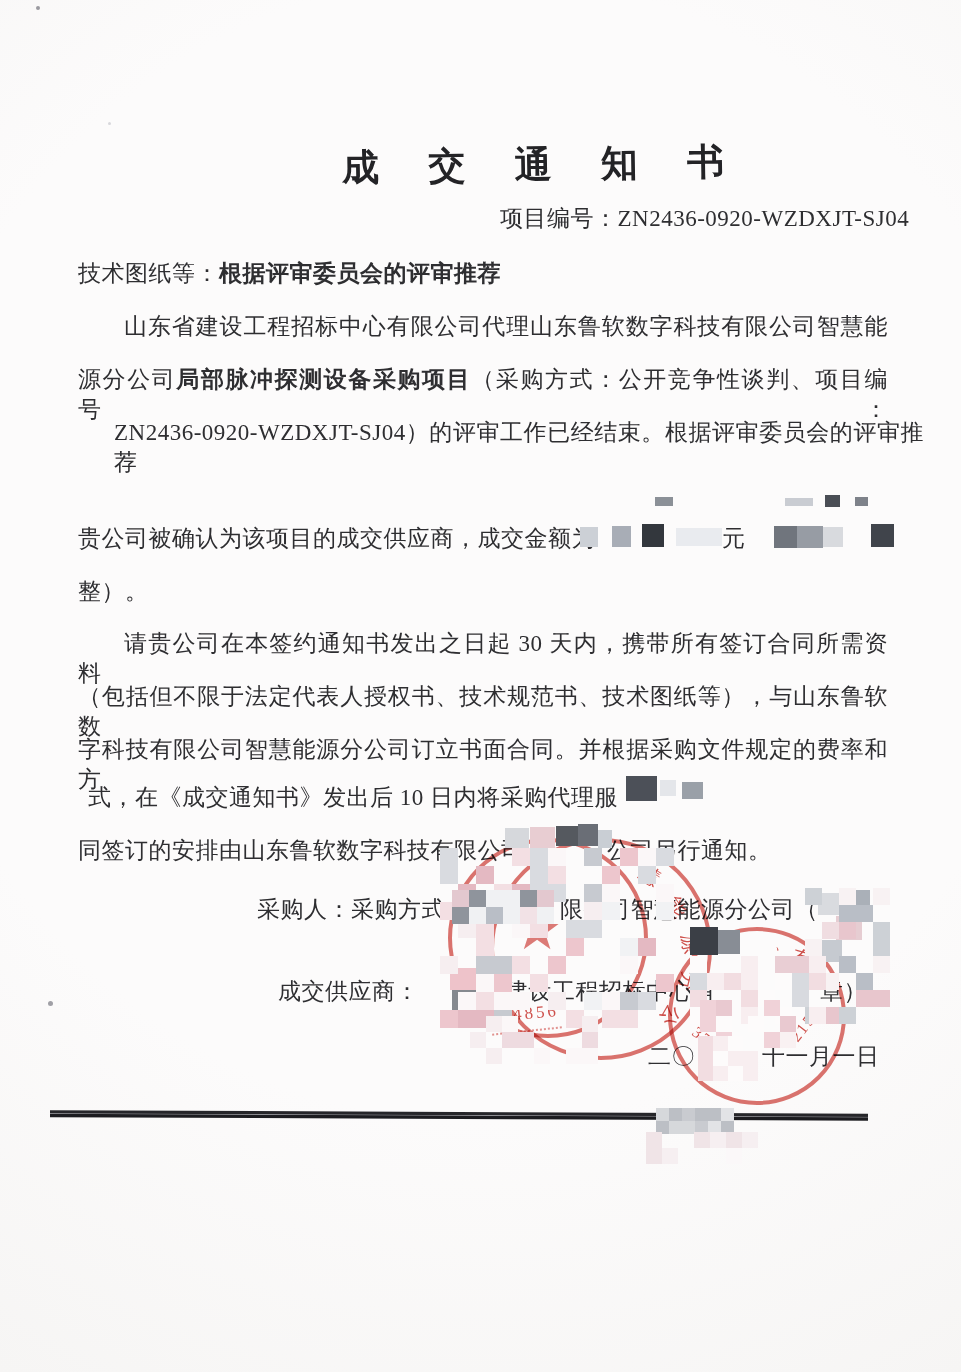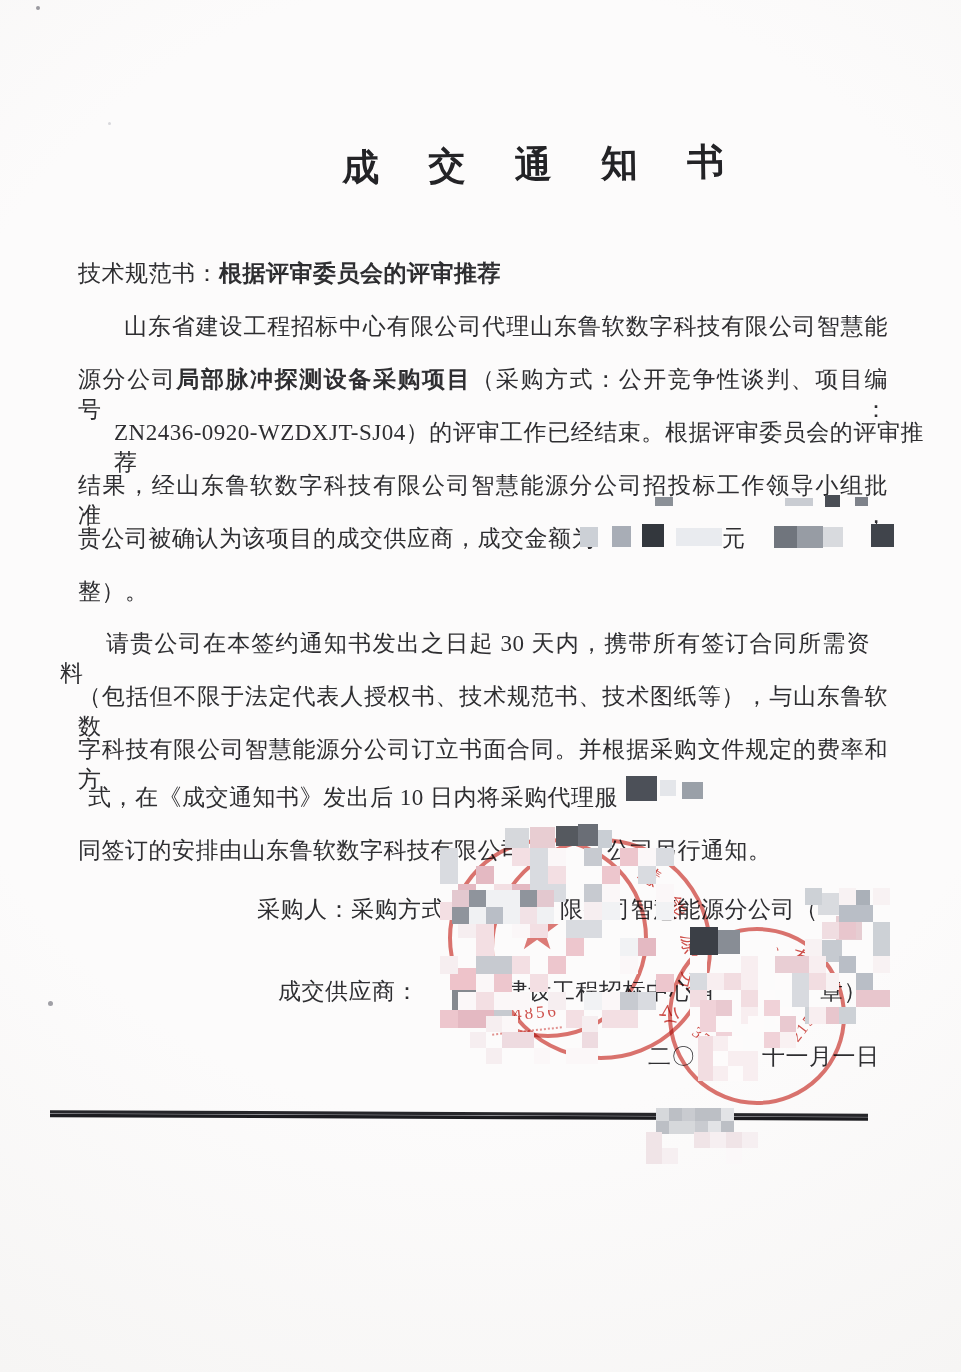--- a/index.html
+++ b/index.html
@@ -20,36 +20,36 @@
   .speck{position:absolute;border-radius:50%;}
   #redactions div{position:absolute;}
 </style>
 </head>
 <body>
 
 <div class="page">
 
   <div class="t title" style="left:342px;top:150px;">成 交 通 知 书</div>
 
+  <div class="t" style="left:500px;top:204px;">项目编号：ZN2436-0920-WZDXJT-SJ04</div>
 
   <div class="t" style="left:78px;top:259px;">
-    <span>技术规范书：</span><span class="b">根据评审委员会的评审推荐</span>
+    <span>技术图纸等：</span><span class="b">根据评审委员会的评审推荐</span>
   </div>
 
   <div class="t jline" style="left:78px;top:365px;">
     <span>源分公司</span><span class="b">局部脉冲探测设备采购项目</span><span>（采购方式：公开竞争性谈判、项目编号：</span>
   </div>
   <div class="t jline" style="left:78px;top:312px;text-indent:46px;">山东省建设工程招标中心有限公司代理山东鲁软数字科技有限公司智慧能</div>
   <div class="t jline" style="left:78px;top:418px;margin-left:36px;">ZN2436-0920-WZDXJT-SJ04）的评审工作已经结束。根据评审委员会的评审推荐</div>
-  <div class="t jline" style="left:78px;top:471px;">结果，经山东鲁软数字科技有限公司智慧能源分公司招投标工作领导小组批准，</div>
   <div class="t" style="left:78px;top:524px;">贵公司被确认为该项目的成交供应商，成交金额为</div>
   <div class="t" style="left:722px;top:524px;">元</div>
   <div class="t" style="left:78px;top:577px;">整）。</div>
 
-  <div class="t jline" style="left:60px;top:629px;text-indent:46px;">请贵公司在本签约通知书发出之日起 30 天内，携带所有签订合同所需资料</div>
+  <div class="t jline" style="left:78px;top:629px;text-indent:46px;">请贵公司在本签约通知书发出之日起 30 天内，携带所有签订合同所需资料</div>
   <div class="t jline" style="left:78px;top:735px;">字科技有限公司智慧能源分公司订立书面合同。并根据采购文件规定的费率和方</div>
   <div class="t jline" style="left:78px;top:682px;">（包括但不限于法定代表人授权书、技术规范书、技术图纸等），与山东鲁软数</div>
   <div class="t" style="left:88px;top:783px;">式，在《成交通知书》发出后 10 日内将采购代理服</div>
   <div class="t" style="left:78px;top:836px;">同签订的安排由山东鲁软数字科技有限公司</div>
   <div class="t" style="left:607px;top:836px;">公司另行通知。</div>
 
   <div class="t" style="left:257px;top:895px;">
     <span>采购人：</span><span>采购方式</span>
   </div>
   <div class="t" style="left:560px;top:895px;">限公司智慧能源分公司（</div>

